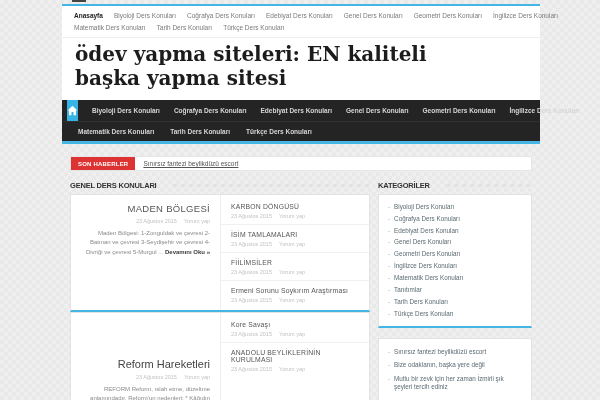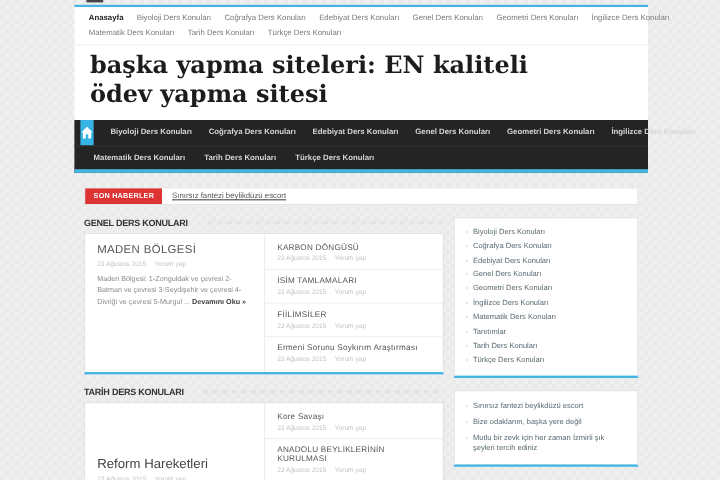--- a/index.html
+++ b/index.html
@@ -51,21 +51,21 @@
   .col-left { width:300px; }
   .col-right { width:154px; }
 
   .sec-head { display:flex; align-items:center; gap:16px; margin-bottom:4px; }
   .sec-head .label { font-size:7.5px; font-weight:bold; color:#333; text-transform:uppercase; letter-spacing:-0.2px; white-space:nowrap; }
   .sec-head .line { flex:1; height:3px; background:repeating-linear-gradient(90deg,#e2e2e2 0 4px,#ececec 4px 8px); }
 
   .box { background:#fff; border:1px solid #e3e3e3; border-bottom:2px solid #45b6e3; }
 
   .two-col { display:flex; }
-  .feat { width:50%; padding:8px 10px; }
+  .feat { width:50%; padding:8px 10px;text-align:right; }
   .feat .title { font-size:9.5px; color:#555; letter-spacing:.3px; margin-bottom:4px; }
   .feat .title.mixed { font-size:11px; color:#444; letter-spacing:0;margin-top:37px; }
   .meta { font-size:5.5px; color:#c3c3c3; margin-bottom:5px; }
   .meta span + span { margin-left:7px; }
   .excerpt { font-size:6px; color:#8a8a8a; line-height:1.55; }
   .excerpt b { color:#3b3b3b; }
   .postlist { width:50%; border-left:1px solid #eee; padding:2px 0; }
   .postlist .item { padding:6px 10px 5px; border-bottom:1px solid #f0f0f0; cursor:pointer; }
   .postlist .item:last-child { border-bottom:none; }
   .postlist .ititle { font-size:6.8px; color:#555; letter-spacing:.2px; margin-bottom:3px; }
@@ -99,21 +99,21 @@
       <a href="#">İngilizce Ders Konuları</a>
     </div>
     <div class="row">
       <a href="#">Matematik Ders Konuları</a>
       <a href="#">Tarih Ders Konuları</a>
       <a href="#">Türkçe Ders Konuları</a>
     </div>
   </div>
 
   <div class="masthead">
-    <h1>başka yapma siteleri: EN kaliteli ödev yapma sitesi</h1>
+    <h1>ödev yapma siteleri: EN kaliteli başka yapma sitesi</h1>
   </div>
 
   <div class="mainnav">
     <div class="row1">
       <div class="home-btn">
         <svg viewBox="0 0 16 16">
             <path d="M8 1 L15 8 L13 8 L13 15 L9.5 15 L9.5 10 L6.5 10 L6.5 15 L3 15 L3 8 L1 8 Z"></path>
           </svg>
       </div>
       <div class="links">
@@ -165,24 +165,20 @@
             <div class="ititle">FİİLİMSİLER</div>
             <div class="meta"><span>23 Ağustos 2015</span><span>Yorum yap</span></div>
           </div>
           <div class="item">
             <div class="ititle">Ermeni Sorunu Soykırım Araştırması</div>
             <div class="meta"><span>23 Ağustos 2015</span><span>Yorum yap</span></div>
           </div>
         </div>
       </div>
 
-      <div class="sec-head" style="margin-top:10px;">
-        <span class="label">Tarih Ders Konuları</span>
-        <span class="line"></span>
-      </div>
       <div class="box tarih-box two-col">
         <div class="feat">
           <div class="title mixed">Reform Hareketleri</div>
           <div class="meta">
             <span>23 Ağustos 2015</span><span>Yorum yap</span>
           </div>
           <div class="excerpt"><span>REFORM Reform, ıslah etme, düzeltme anlamındadır. Reform'un nedenleri: * Kâğıdın bollaşması ve matbaanın kullanılmasıyla okur ...</span> </div>
         </div>
         <div class="postlist">
           <div class="item">
@@ -192,20 +188,24 @@
           <div class="item">
             <div class="ititle">ANADOLU BEYLİKLERİNİN KURULMASI</div>
             <div class="meta"><span>23 Ağustos 2015</span><span>Yorum yap</span></div>
           </div>
 
         </div>
       </div>
     </div>
 
     <div class="col-right">
+      <div class="sec-head">
+        <span class="label">Kategoriler</span>
+        <span class="line"></span>
+      </div>
       <div class="box cat-box sidelist">
         <div class="sitem">Biyoloji Ders Konuları</div>
         <div class="sitem">Coğrafya Ders Konuları</div>
         <div class="sitem">Edebiyat Ders Konuları</div>
         <div class="sitem">Genel Ders Konuları</div>
         <div class="sitem">Geometri Ders Konuları</div>
         <div class="sitem">İngilizce Ders Konuları</div>
         <div class="sitem">Matematik Ders Konuları</div>
         <div class="sitem">Tanıtımlar</div>
         <div class="sitem">Tarih Ders Konuları</div>

